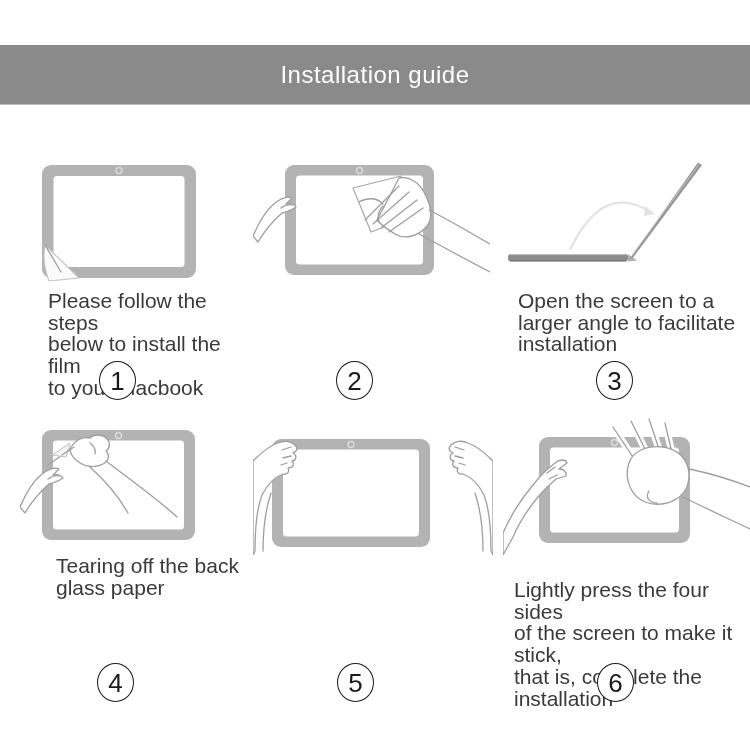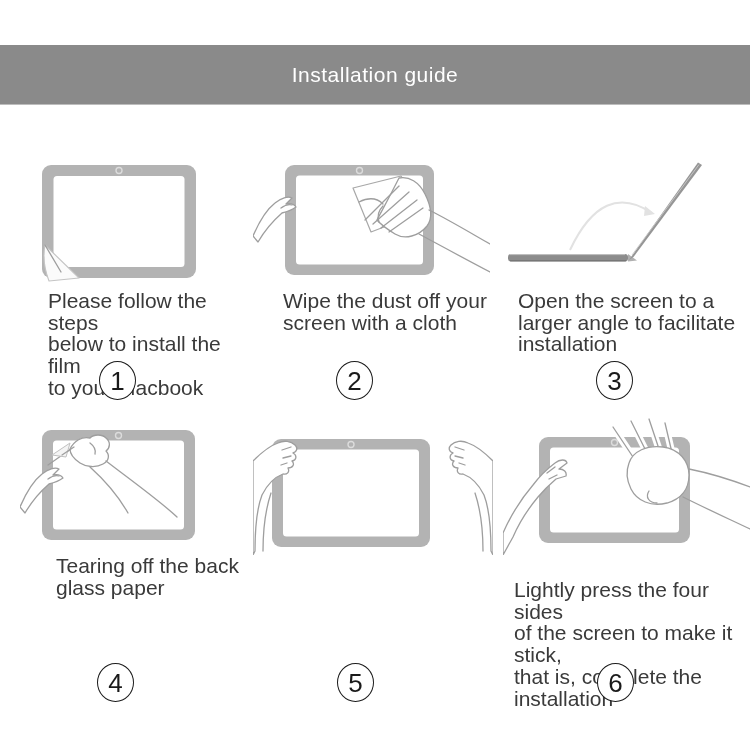--- a/index.html
+++ b/index.html
@@ -6,21 +6,21 @@
   .canvas{
     position:relative;width:750px;height:750px;background:#ffffff;overflow:hidden;
     font-family:"Liberation Sans",sans-serif;
   }
   .banner{
     position:absolute;left:0;top:45px;width:750px;height:59px;
     background:#8a8a8a;border-bottom:1px solid #bdbdbd;
     display:flex;align-items:center;justify-content:center;
   }
   .banner-title{
-    color:#ffffff;font-size:21px;letter-spacing:.5px;line-height:1;
+    color:#ffffff;font-size:24px;letter-spacing:.5px;line-height:1;
   }
   .step{position:absolute;}
   .s1{left:20px;top:150px;width:232px;height:265px;}
   .s2{left:253px;top:150px;width:237px;height:265px;}
   .s3{left:498px;top:150px;width:252px;height:265px;}
   .s4{left:20px;top:415px;width:232px;height:320px;}
   .s5{left:253px;top:415px;width:240px;height:320px;}
   .s6{left:503px;top:415px;width:247px;height:320px;}
   .illus{position:absolute;left:0;top:0;}
   .caption{
@@ -88,22 +88,20 @@
 
       <path class="hand" d="M 146 28 C 156 26 166 32 172 44 C 178 56 180 68 174 76 C 166 86 152 90 142 84 C 134 79 128 75 124 70 C 128 62 134 52 146 28 Z"></path>
       <path class="ln" d="M 112 70 L 146 36"></path>
       <path class="ln" d="M 120 74 L 156 42"></path>
       <path class="ln" d="M 128 78 L 164 50"></path>
       <path class="ln" d="M 136 82 L 170 58"></path>
       <path class="ln" d="M 126 72 C 124 66 126 60 130 56"></path>
       <path class="ln" d="M 176 60 C 196 70 216 82 237 94"></path>
       <path class="ln" d="M 166 84 C 192 98 214 110 237 122"></path>
     </svg>
-    <p class="caption">Wipe the dust off your
-screen with a cloth</p>
     <div class="stepnum">
         <span>2</span>
       </div>
   </section>
 
   <section class="step s3">
     <svg class="illus" width="252" height="135" viewBox="0 0 252 135">
 
       <path d="M 72 100 Q 105 30 154 63" fill="none" stroke="#e2e2e2" stroke-width="2"></path>
       <polygon points="157,64 147,56 146,66" fill="#e2e2e2"></polygon>

